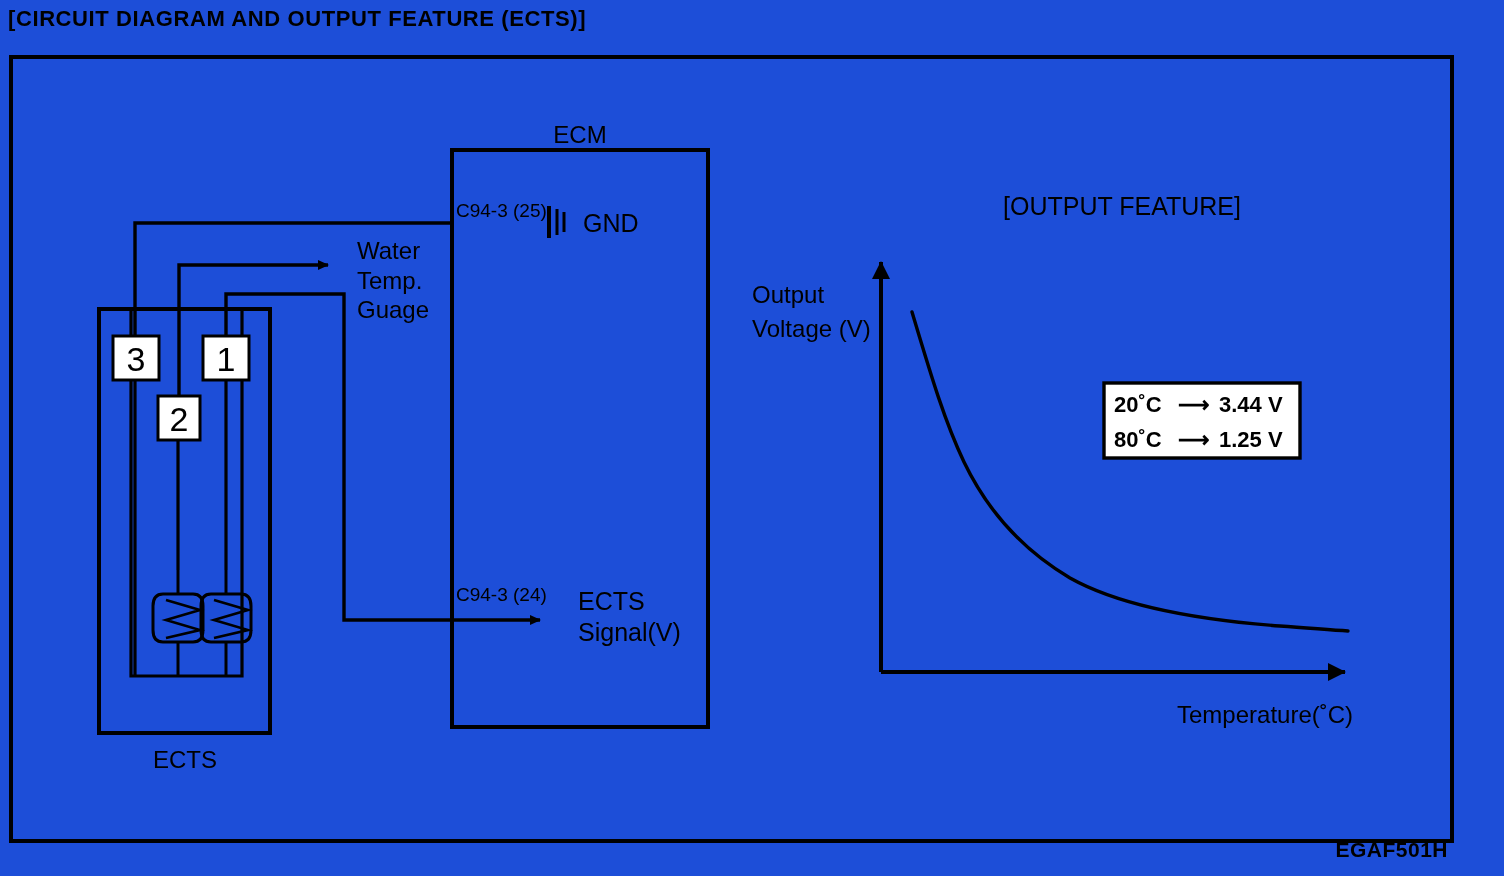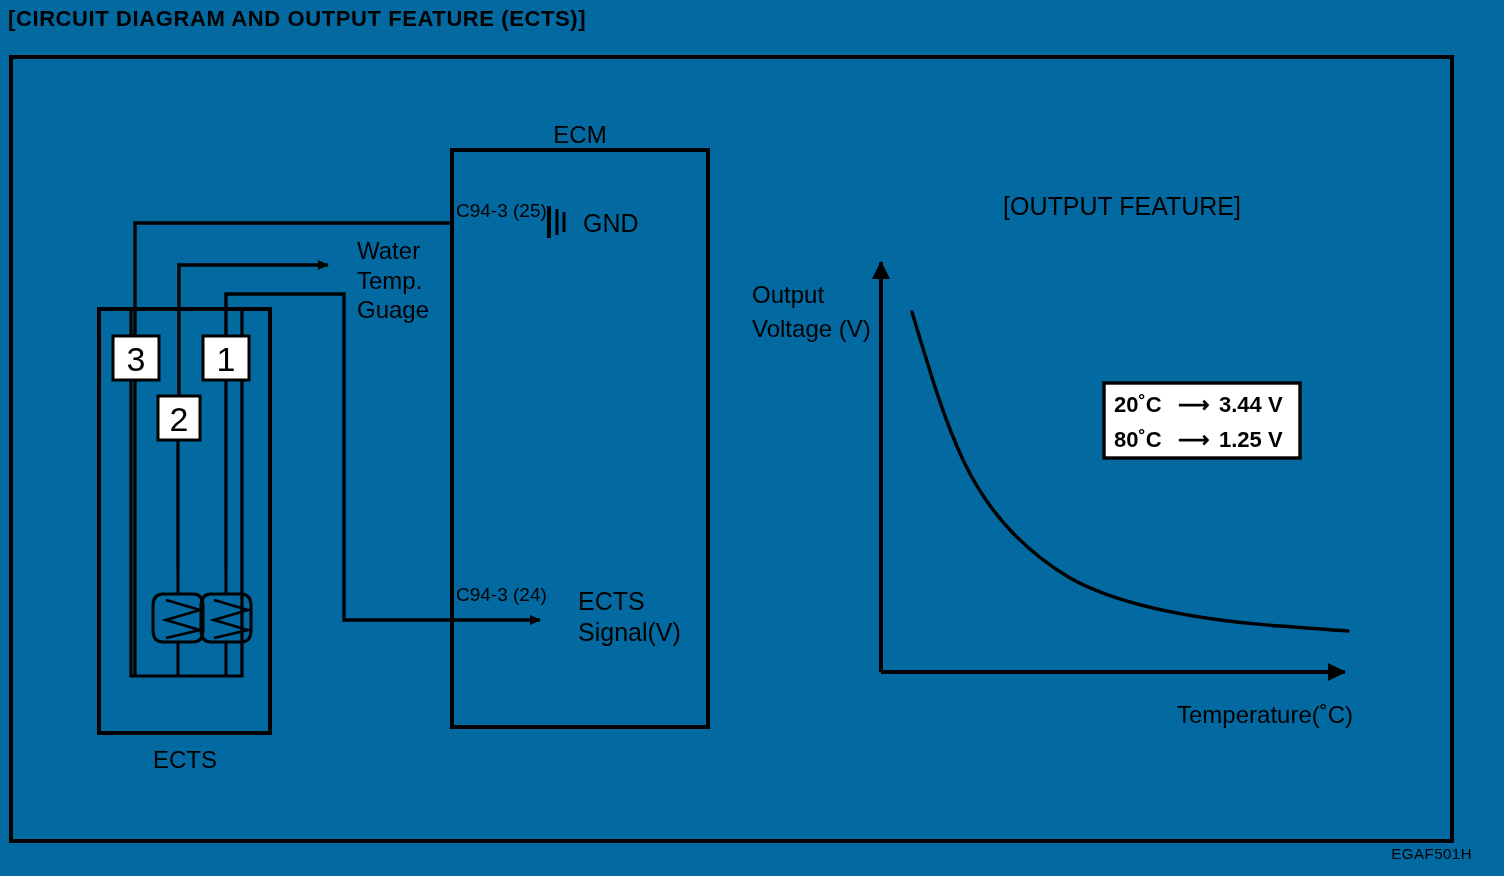--- a/index.html
+++ b/index.html
@@ -8,43 +8,43 @@
     background: #ffffff;
   }
   body {
     font-family: "Liberation Sans", sans-serif;
     color: #000000;
   }
   #page {
     position: relative;
     width: 1504px;
     height: 876px;
-    background: #0369a1;
+    background: #1d4ed8;
     overflow: hidden;
   }
   #page-title {
     position: absolute;
     left: 8px;
     top: 6px;
     font-size: 22px;
     font-weight: bold;
     letter-spacing: 0.6px;
     white-space: nowrap;
   }
   #diagram-svg {
     position: absolute;
     left: 0;
     top: 0;
   }
   .doc-code {
     position: absolute;
-    right: 32px;
+    right: 56px;
     bottom: 14px;
-    font-size: 15px;
-    font-weight: normal;
+    font-size: 21px;
+    font-weight: bold;
     letter-spacing: 0.5px;
   }
   text {
     font-family: "Liberation Sans", sans-serif;
     fill: #000000;
   }
 </style>
 </head>
 <body>
 

